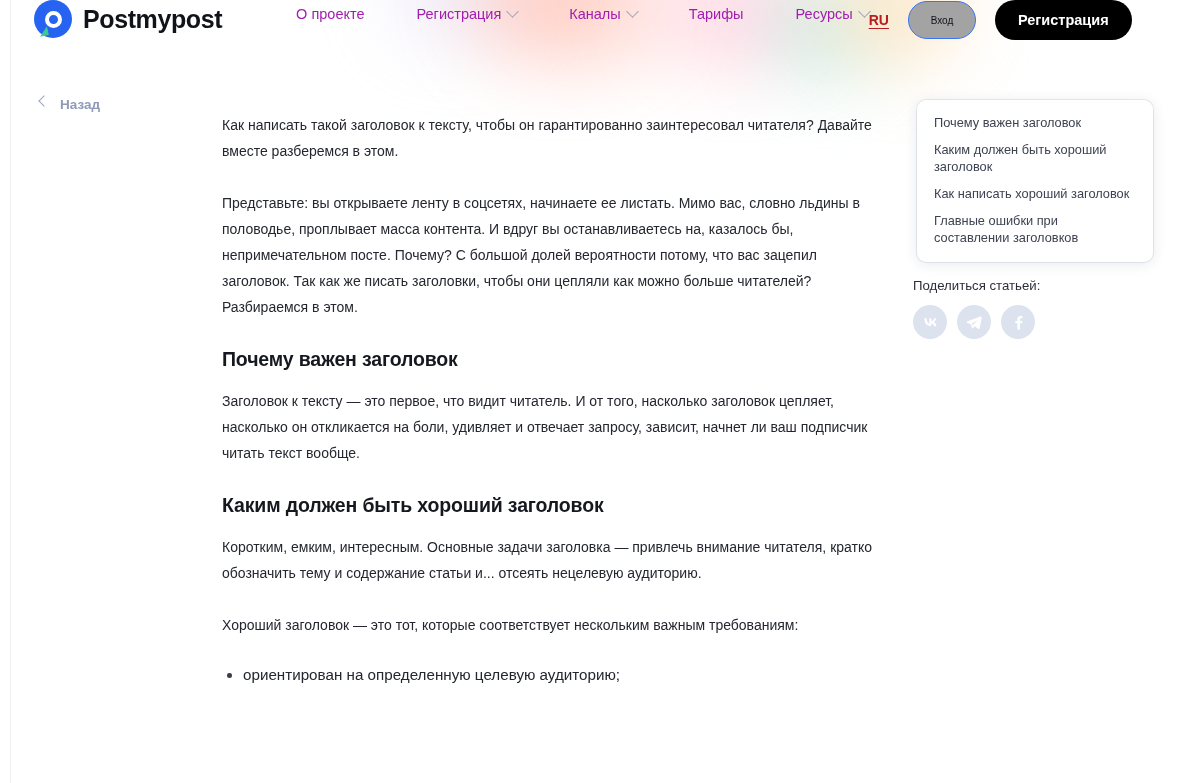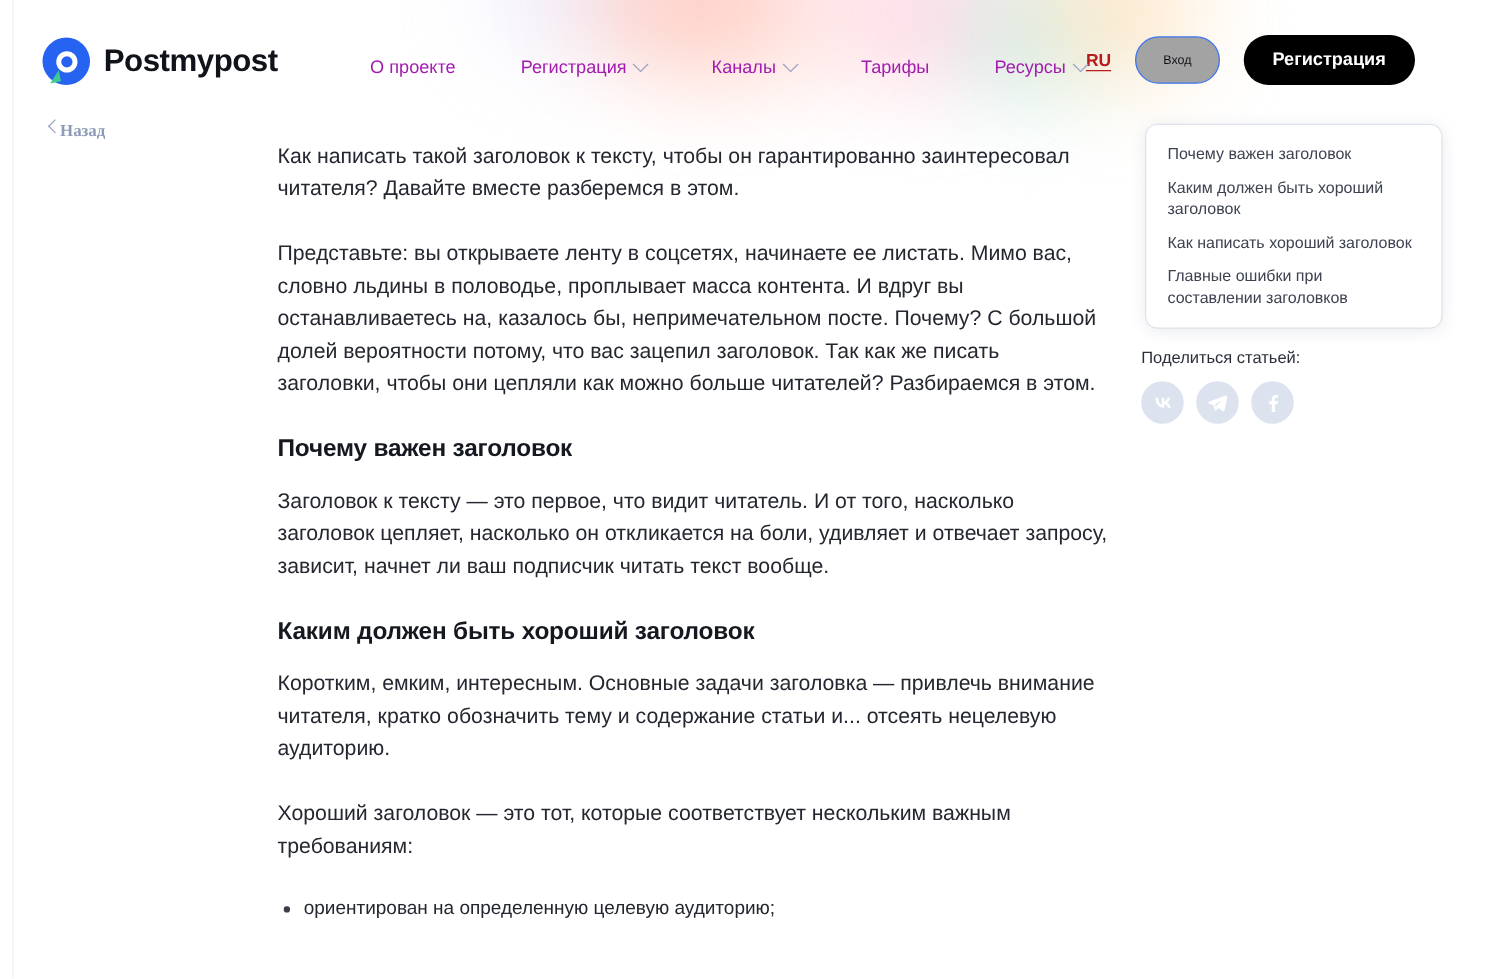--- a/index.html
+++ b/index.html
@@ -24,21 +24,21 @@
 
   
   .left-rule {
     position: absolute; left: 10px; top: 0; width: 1px; height: 783px;
     background: #eef0f4;
   }
 
   
   .header {
     position: absolute; left: 0; top: 0; width: 1068px; height: 68px;
-    display: flex; align-items: flex-end; z-index: 5;
+    display: flex; align-items: flex-start; z-index: 5;
   }
   .brand { display: flex; align-items: center; gap: 11px; margin-left: 34px; cursor: pointer; }
   .logo-mark {
     position: relative; width: 38px; height: 38px; border-radius: 50%;
     background: #2563f0; display: flex; align-items: center; justify-content: center;
     flex: none;
   }
   .logo-ring {
     width: 17px; height: 17px; border-radius: 50%;
     border: 4.5px solid #ffffff; background: #2563f0;
@@ -82,36 +82,36 @@
   .btn-signup {
     height: 40px; padding: 0 23px; border-radius: 20px; border: none;
     background: #000000; color: #ffffff; font-size: 14.5px; font-weight: 600;
     font-family: inherit; cursor: pointer;
     display: flex; align-items: center; justify-content: center;
   }
 
   
   .back-link {
     position: absolute; left: 40px; top: 97px; z-index: 4;
-    display: flex; align-items: flex-start; cursor: pointer; font-family: Liberation Serif, serif;
+    display: flex; align-items: flex-start; gap: 12px; cursor: pointer;
   }
   .back-chev {
     display: inline-block; width: 8px; height: 8px;
     border-left: 1.6px solid #9aa6c4; border-bottom: 1.6px solid #9aa6c4;
     transform: rotate(45deg);
   }
   .back-label { font-size: 13.5px; font-weight: 600; color: #8e9ab8; }
 
   
   .article {
     position: absolute; left: 222px; top: 112px; width: 664px; z-index: 3;
   }
   .article p {
     margin: 0 0 26px 0;
-    font-size: 17px; line-height: 26px; color: #24272f;
+    font-size: 14px; line-height: 26px; color: #24272f;
   }
   .article h2 {
     margin: 8px 0 16px 0;
     font-size: 19.5px; font-weight: 700; line-height: 26px;
     color: #15181f; letter-spacing: -.15px;
   }
   .article ul { margin: 0; padding: 0 0 0 21px; list-style: none; }
   .article li {
     position: relative; margin: 0 0 15px 0;
     font-size: 15.2px; line-height: 22px; color: #24272f;

